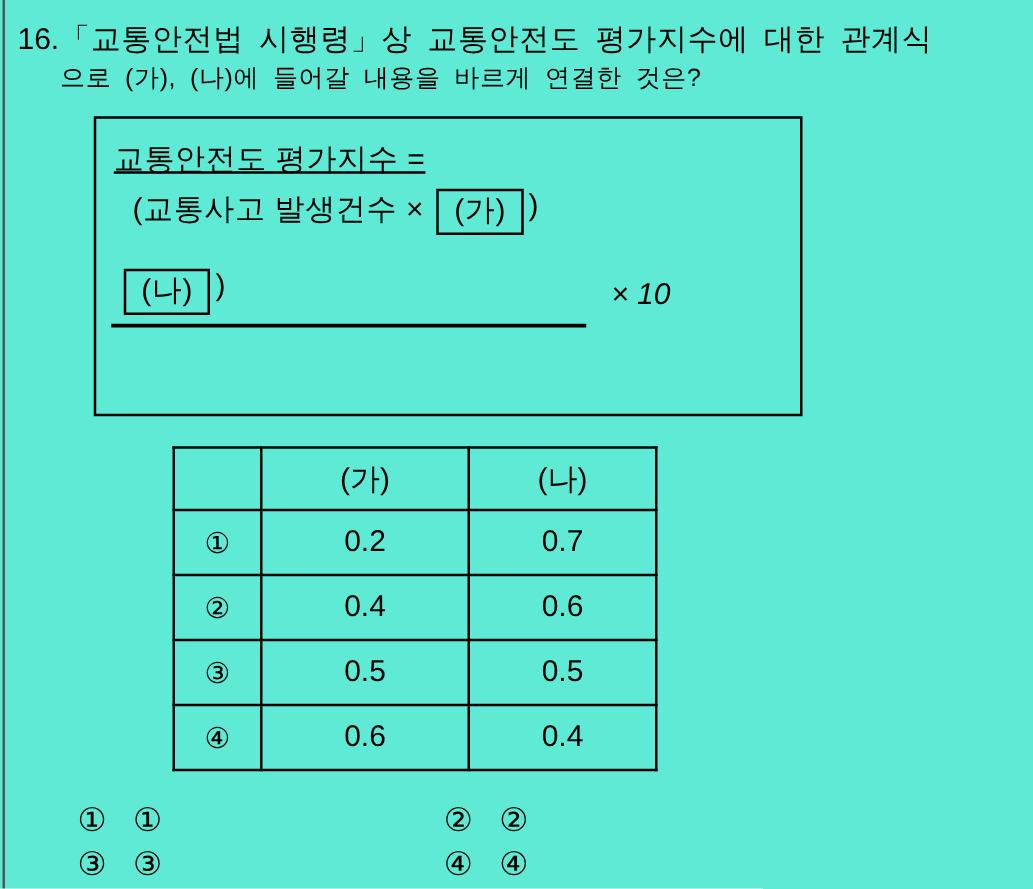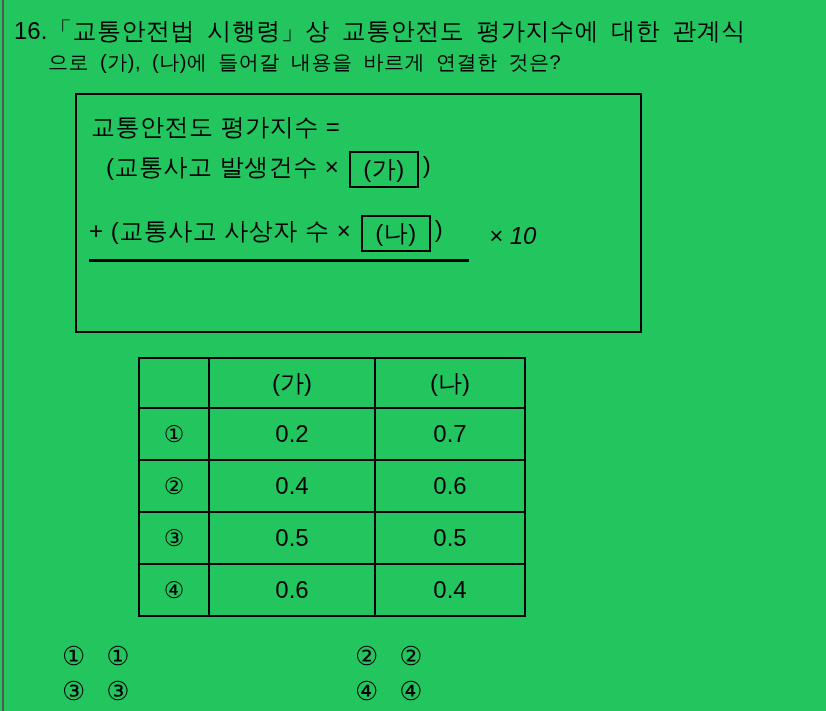--- a/index.html
+++ b/index.html
@@ -1,21 +1,21 @@
 <!DOCTYPE html>
 <html><head>
 <meta charset="utf-8">
 <style>
   * { margin: 0; padding: 0; box-sizing: border-box; }
   html, body { background: #ffffff; }
   .page {
     position: relative;
     width: 826px;
     height: 711px;
-    background: #22c55e;
+    background: #5eead4;
     overflow: hidden;
     font-family: "Liberation Sans", sans-serif;
     color: #000000;
   }
   .divider {
     position: absolute;
     left: 2px; top: 0;
     width: 2px; height: 711px;
     background: #555555;
   }
@@ -29,21 +29,21 @@
     word-spacing: 5px; letter-spacing: 0.5px;
   }
   
   .formula-box {
     position: absolute;
     left: 75px; top: 93px;
     width: 567px; height: 240px;
     border: 2px solid #000000;
     font-size: 24px;
   }
-  .f-title { position: absolute; left: 14px; top: 16px; white-space: nowrap; letter-spacing: 0.5px; }
+  .f-title { position: absolute; left: 14px; top: 16px; white-space: nowrap; letter-spacing: 0.5px; text-decoration: underline; }
   .f-row { position: absolute; display: flex; align-items: flex-start; white-space: nowrap; letter-spacing: 0.5px; }
   .f-row1 { left: 29px; top: 56px; }
   .f-row2 { left: 12px; top: 120px; }
   .blank-box {
     display: inline-block;
     border: 2px solid #000000;
     padding: 4px 12px 5px 12px;
     margin: 0 4px 0 10px;
     font-size: 24px;
     line-height: 1;
@@ -100,21 +100,20 @@
   <div class="formula-box">
     <div class="f-title">교통안전도 평가지수 =</div>
 
     <div class="f-row f-row1">
       <span>(교통사고 발생건수 ×</span>
       <span class="blank-box">(가)</span>
       <span>)</span>
     </div>
 
     <div class="f-row f-row2">
-      <span>+ (교통사고 사상자 수 ×</span>
       <span class="blank-box">(나)</span>
       <span>)</span>
     </div>
 
     <div class="frac-line"></div>
     <div class="f-x10">× 10</div>
   </div>
 
   <table class="answer-table">
     <tbody>

